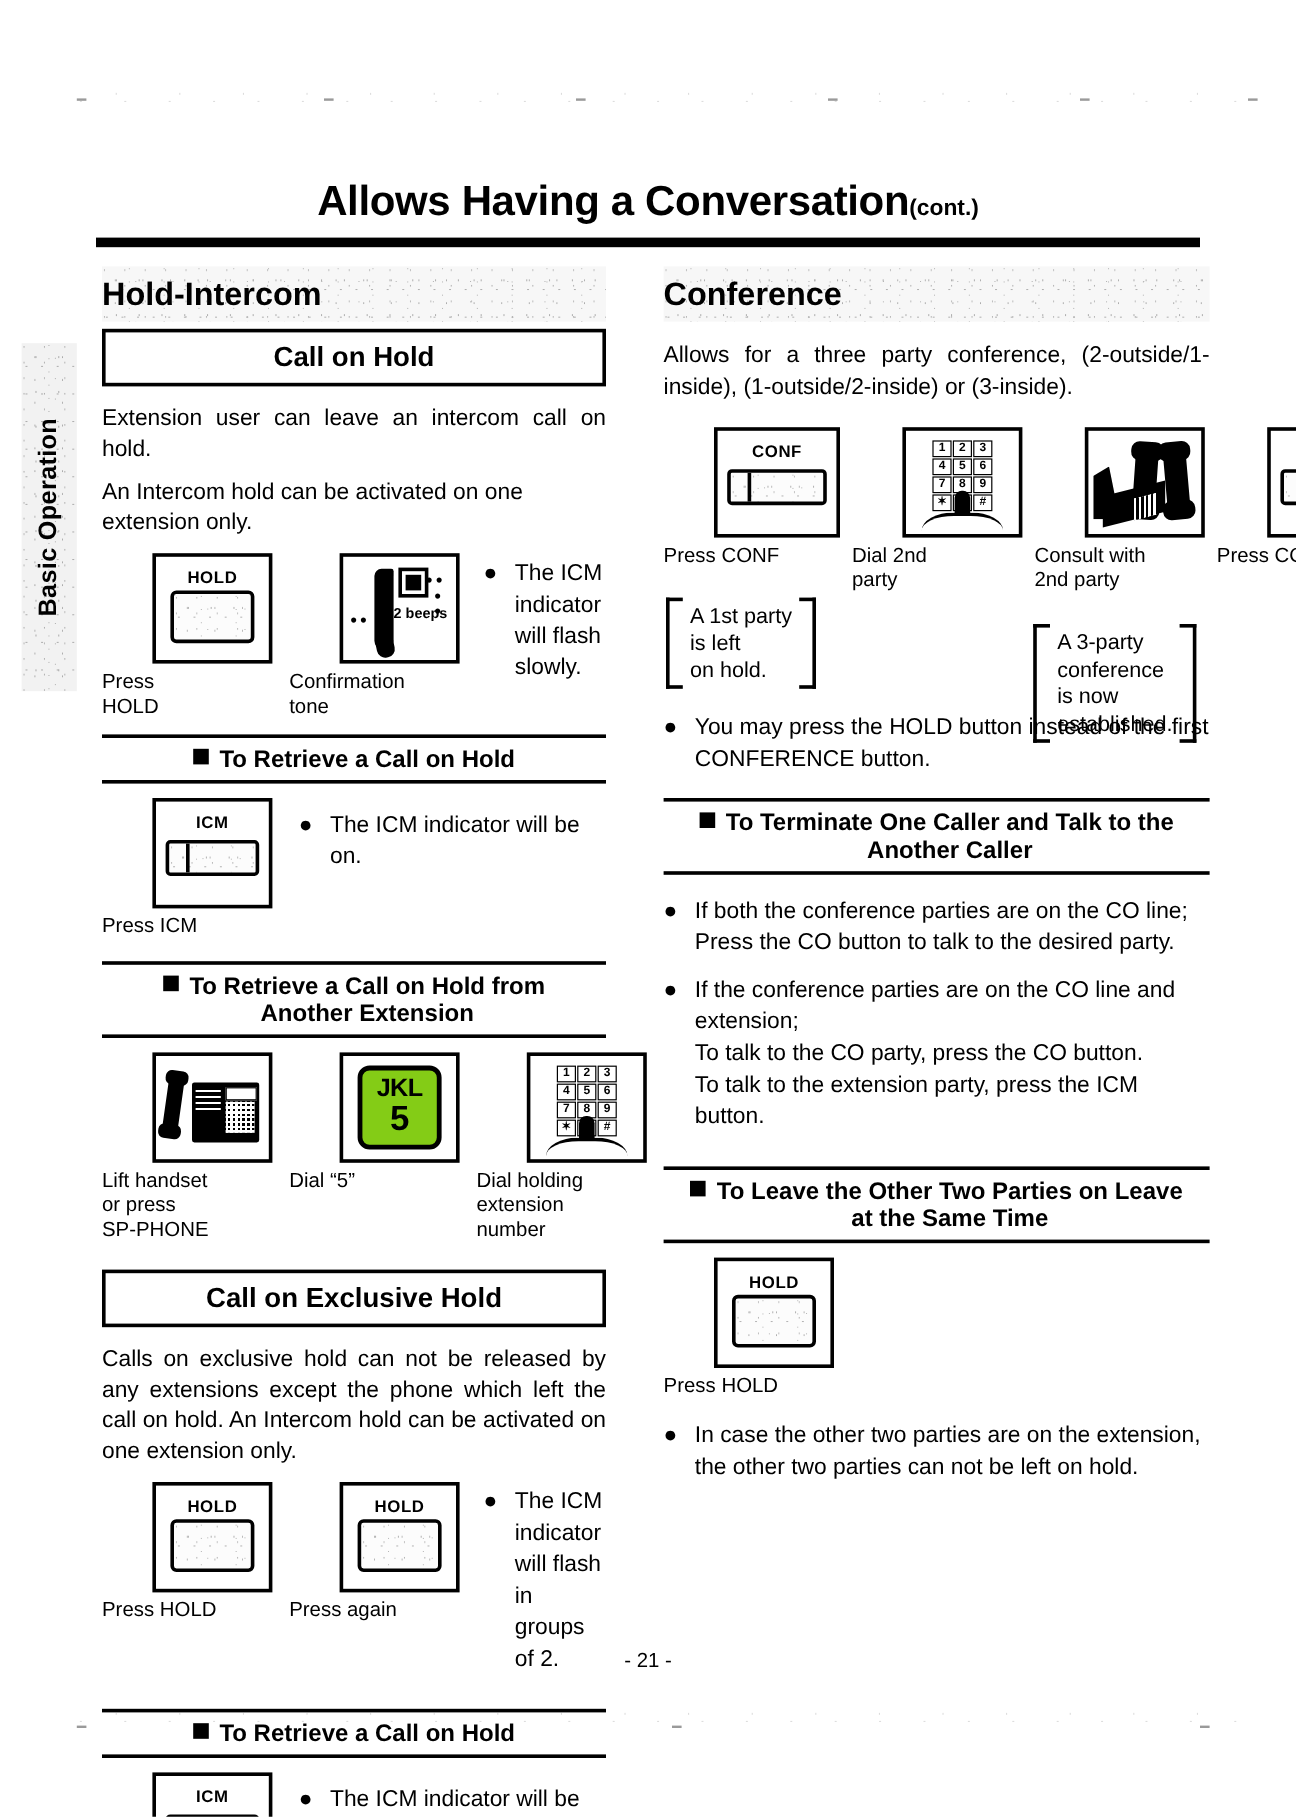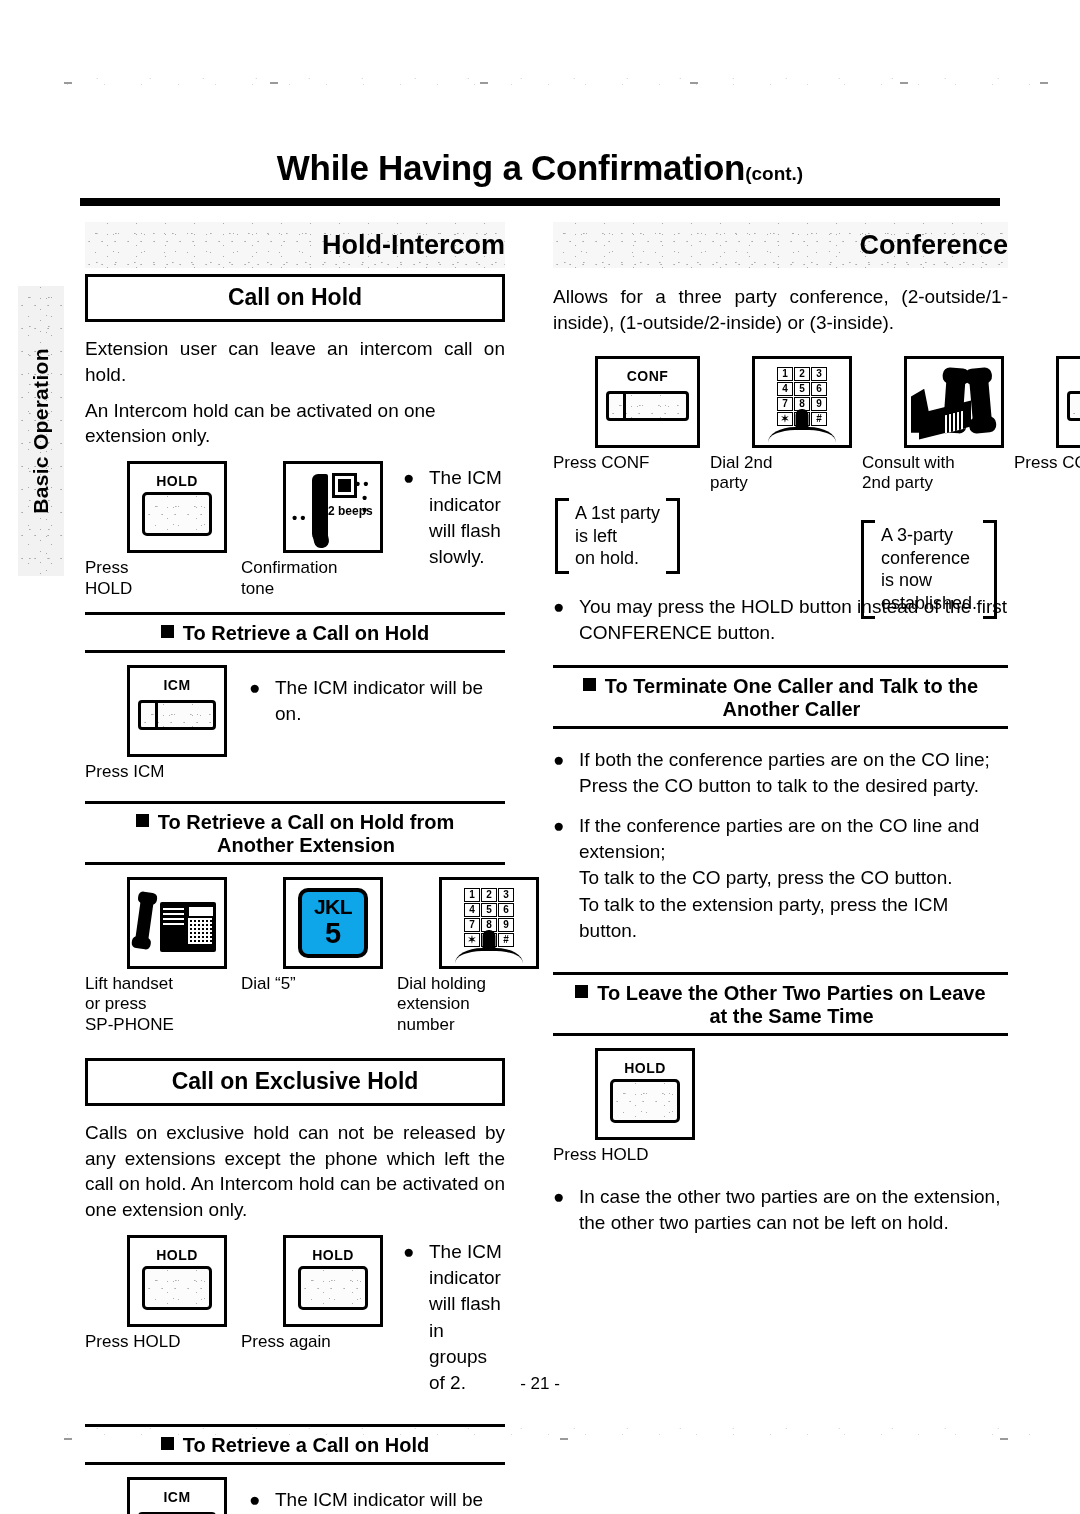--- a/index.html
+++ b/index.html
@@ -109,21 +109,21 @@
     width: 455px;
   }
 
   
   .band {
     position: relative;
     height: 46px;
     background: #f7f7f7;
     display: flex;
     align-items: center;
-    justify-content: flex-end;
+    justify-content: flex-start;
     margin-bottom: 6px;
   }
   .band-text {
     font-size: 27px;
     font-weight: bold;
     position: relative;
     z-index: 2;
     background: transparent;
   }
 
@@ -395,21 +395,21 @@
   .jkl {
     position: absolute;
     left: 50%;
     top: 50%;
     transform: translate(-50%, -50%);
     width: 62px;
     height: 62px;
     border: 4px solid #000;
     border-radius: 10px;
     text-align: center;
-    background: #0ea5e9;
+    background: #84cc16;
   }
   .jkl .l1 { font-size: 21px; font-weight: bold; line-height: 24px; margin-top: 3px; letter-spacing: -0.5px;}
   .jkl .l2 { font-size: 29px; font-weight: bold; line-height: 29px; }
 
   
   .consult { position: absolute; inset: 4px; }
   .cs-h1, .cs-h2 {
     position: absolute;
     width: 19px;
     height: 58px;
@@ -502,21 +502,21 @@
   <div class="tick" style="left:270px; top:82px;"></div>
   <div class="tick" style="left:480px; top:82px;"></div>
   <div class="tick" style="left:690px; top:82px;"></div>
   <div class="tick" style="left:900px; top:82px;"></div>
   <div class="tick" style="left:1040px;top:82px;"></div>
   <div class="tick" style="left:64px;  top:1438px;"></div>
   <div class="tick" style="left:560px; top:1438px;"></div>
   <div class="tick" style="left:1000px;top:1438px;"></div>
 
   <div class="title-wrap">
-    <span class="title-main">While Having a Confirmation</span><span class="title-cont">(cont.)</span>
+    <span class="title-main">Allows Having a Conversation</span><span class="title-cont">(cont.)</span>
   </div>
   <div class="rule-thick"></div>
 
   <div class="side-tab">
     <div class="speckle" style="inset:0;"></div>
     <div class="side-tab-inner">Basic Operation</div>
   </div>
 
   <div class="col-left">
 

